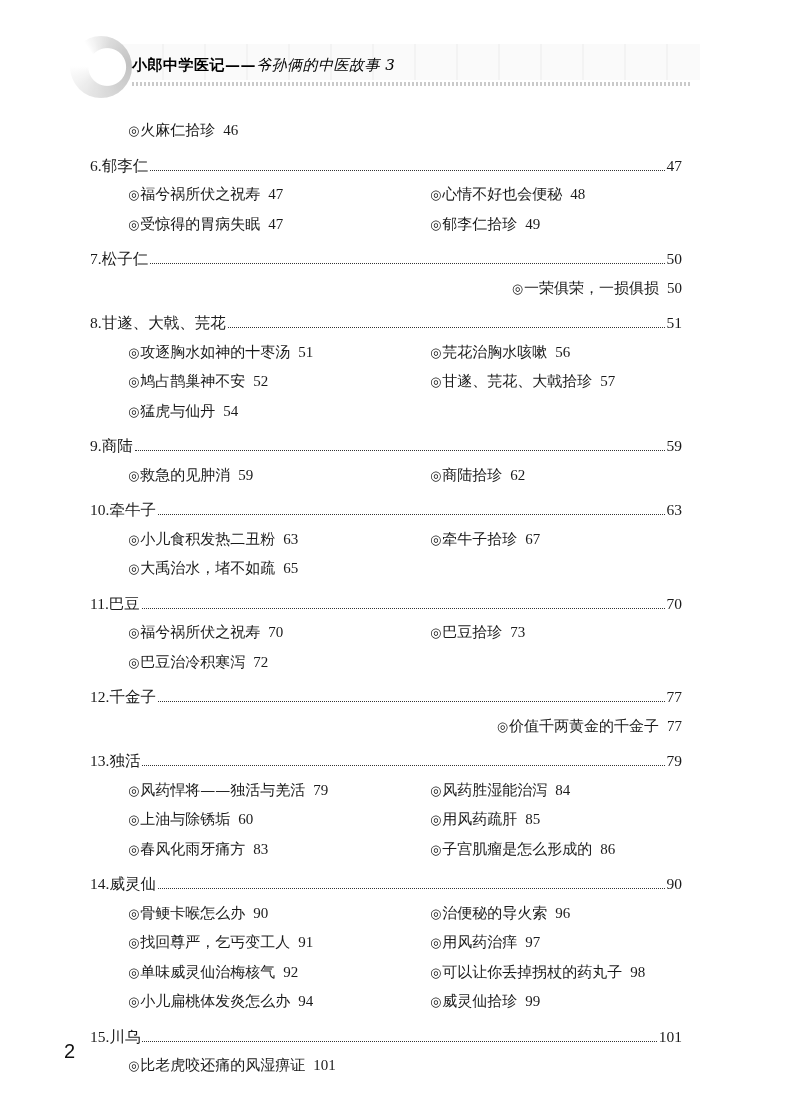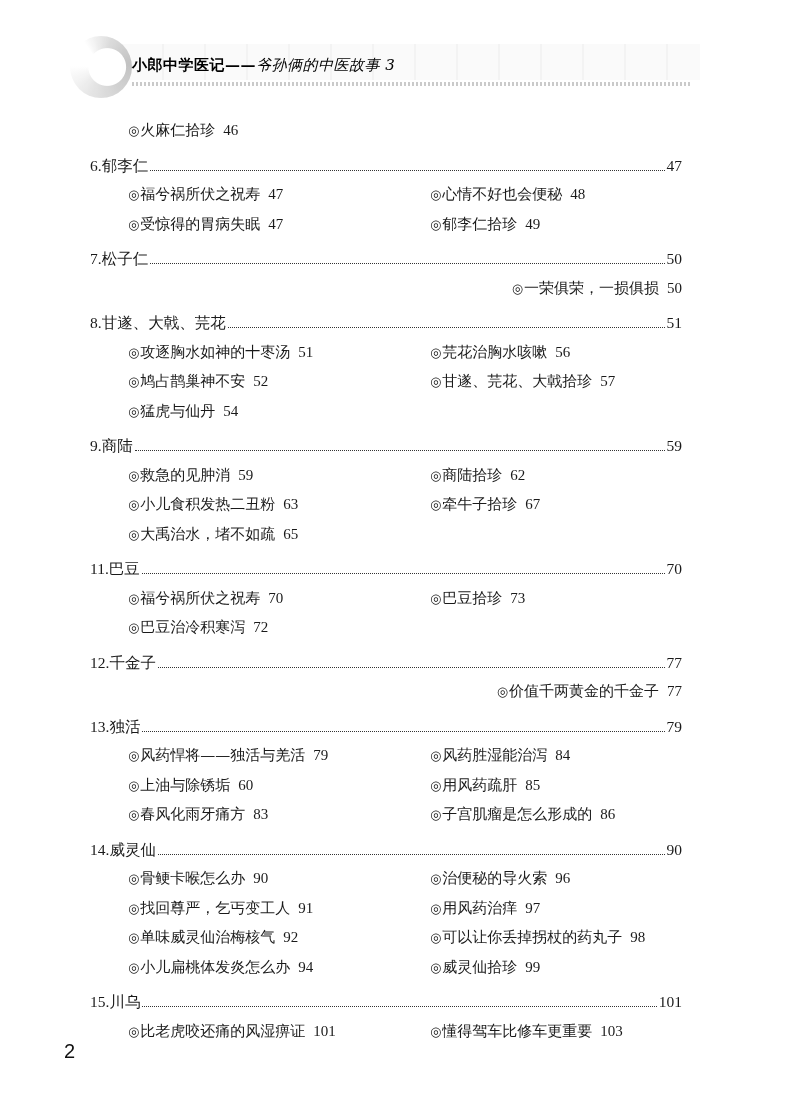--- a/index.html
+++ b/index.html
@@ -196,20 +196,26 @@
           <span class="title">商陆</span>
           <span class="leader"></span>
           <span class="page">59</span>
         </div>
         <div class="items">
           <div class="item"><span class="mark">◎</span><span>救急的见肿消</span><span class="pg">59</span></div>
           <div class="item"><span class="mark">◎</span><span>商陆拾珍</span><span class="pg">62</span></div>
         </div>
       </div>
       <div class="chapter">
+        <div class="chapter-head">
+          <span class="num">10.</span>
+          <span class="title">牵牛子</span>
+          <span class="leader"></span>
+          <span class="page">63</span>
+        </div>
         <div class="items">
           <div class="item"><span class="mark">◎</span><span>小儿食积发热二丑粉</span><span class="pg">63</span></div>
           <div class="item"><span class="mark">◎</span><span>牵牛子拾珍</span><span class="pg">67</span></div>
           <div class="item"><span class="mark">◎</span><span>大禹治水，堵不如疏</span><span class="pg">65</span></div>
         </div>
       </div>
       <div class="chapter">
         <div class="chapter-head">
           <span class="num">11.</span>
           <span class="title">巴豆</span>
@@ -269,19 +275,18 @@
       </div>
       <div class="chapter">
         <div class="chapter-head">
           <span class="num">15.</span>
           <span class="title">川乌</span>
           <span class="leader"></span>
           <span class="page">101</span>
         </div>
         <div class="items">
           <div class="item"><span class="mark">◎</span><span>比老虎咬还痛的风湿痹证</span><span class="pg">101</span></div>
-          <div class="item"><span class="mark">◎</span><span>懂得驾车比修车更重要</span><span class="pg">103</span></div>
         </div>
       </div>
     </div>
 </div>
 
 <div class="page-number">2</div>
 
 </body></html>

